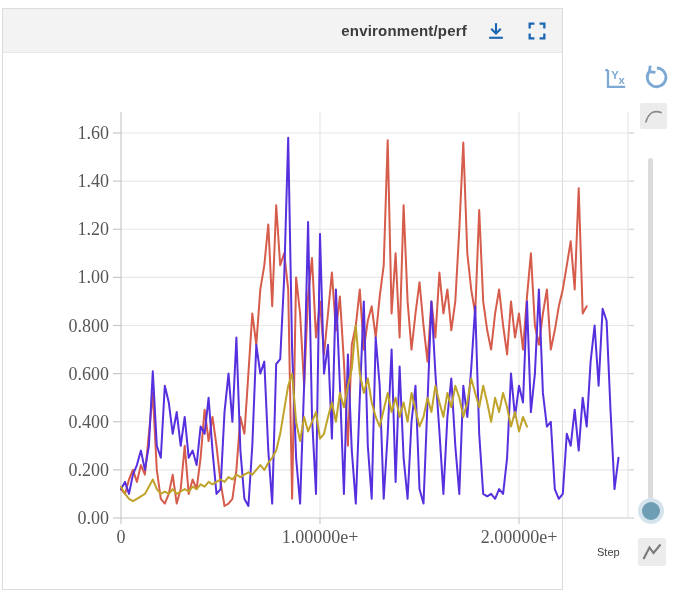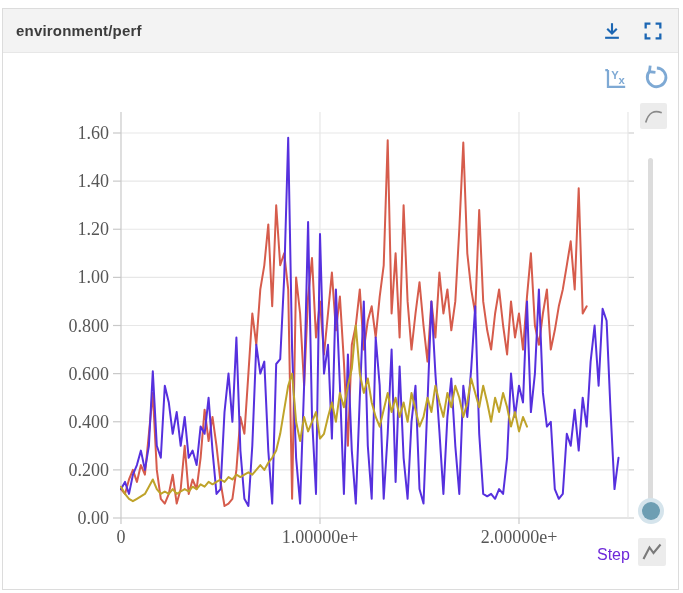--- a/index.html
+++ b/index.html
@@ -1,29 +1,29 @@
 <!DOCTYPE html>
 <html><head>
 <meta charset="utf-8">
 <style>
   html,body{margin:0;padding:0;background:#fff;width:683px;height:593px;
     font-family:"Liberation Sans",sans-serif;position:relative;overflow:hidden;}
-  .card{position:absolute;left:2px;top:8px;width:677px;height:582px;
-    border:1px solid #dcdcdc;background:#fff;box-sizing:border-box;}
+  .card{position:absolute;left:2px;top:8px;width:561px;height:582px;
+    border:1px solid #dcdcdc;background:#fff;box-sizing:border-box;text-align:right;}
   .card-header{height:44px;background:#f3f3f3;border-bottom:1px solid #e7e7e7;
     display:flex;align-items:center;padding:0 13px;box-sizing:border-box;}
   .card-title{flex:1;font-size:15px;font-weight:700;color:#3c3c3c;letter-spacing:.2px;}
   .hbtn{width:24px;height:24px;margin-left:17px;cursor:pointer;display:flex;
     align-items:center;justify-content:center;background:none;border:none;padding:0;}
   .tool{position:absolute;cursor:pointer;}
   .iconbox{background:#ececec;border-radius:2px;display:flex;align-items:center;
     justify-content:center;}
   #chart-svg{position:absolute;left:0;top:0;}
   .tick-label{font-family:"Liberation Serif","DejaVu Serif",serif;fill:#565656;}
-  .step-label{position:absolute;left:597px;top:546px;font-size:16px;color:#6d28d9;}
+  .step-label{position:absolute;left:597px;top:546px;font-size:11px;color:#404040;}
   .slider-track{position:absolute;left:648px;top:158px;width:5px;height:352px;
     background:#dcdcdc;border-radius:3px;cursor:pointer;}
   .slider-thumb{position:absolute;left:638px;top:498px;width:26px;height:26px;
     border-radius:50%;background:#d5e4ec;cursor:grab;}
   .slider-thumb .inner{position:absolute;left:4px;top:4px;width:18px;height:18px;
     border-radius:50%;background:#6d9eb3;}
 </style>
 </head>
 <body>
 

